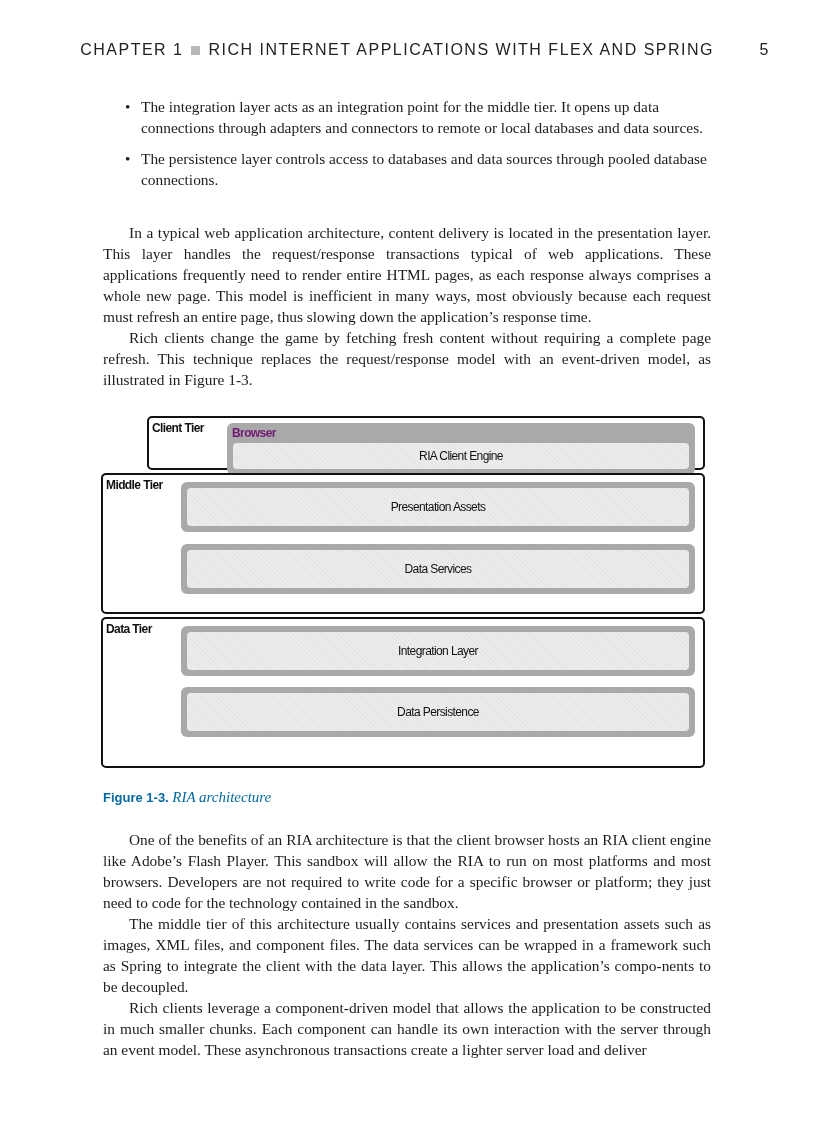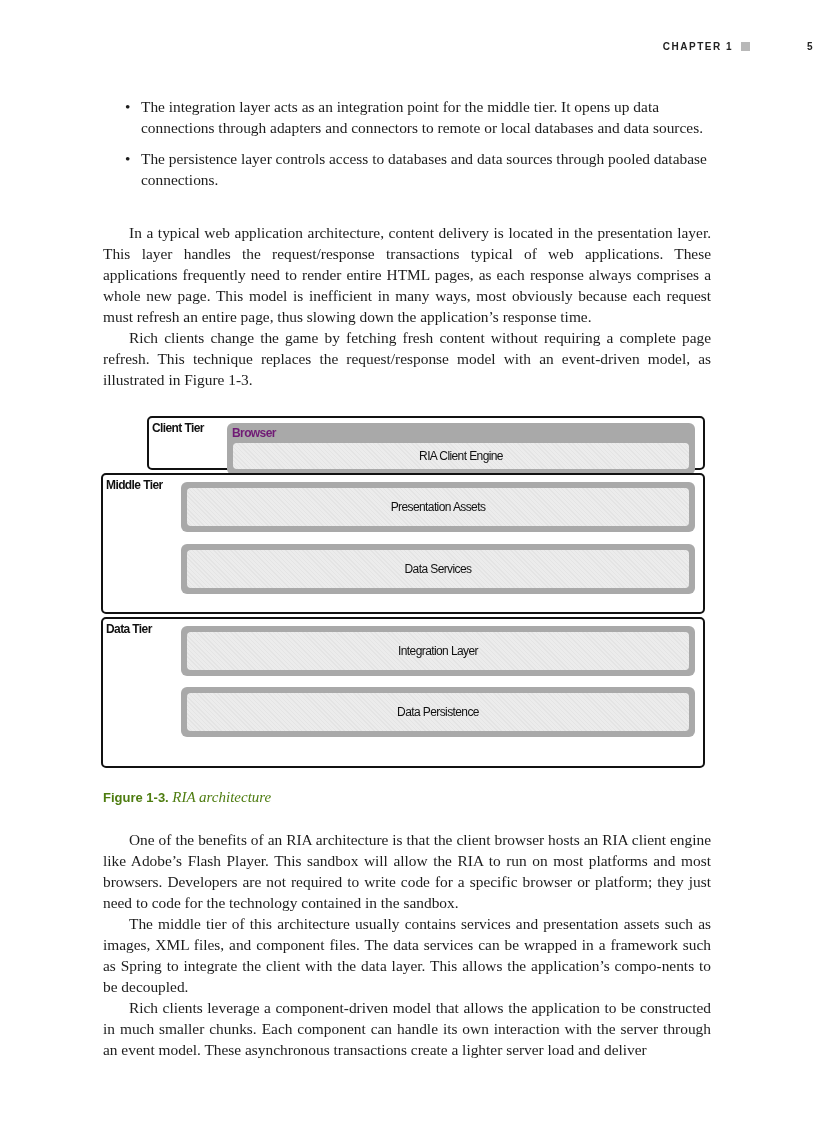--- a/index.html
+++ b/index.html
@@ -1,47 +1,48 @@
 <!DOCTYPE html>
 <html><head>
 <meta charset="utf-8">
 <style>
   html, body { margin: 0; padding: 0; background: #ffffff; }
   body { width: 816px; height: 1123px; position: relative; overflow: hidden; color: #1a1a1a; }
-  .header { position: absolute; top: 41px; left: 0; width: 770px; height: 16px; font-family: "Liberation Sans", sans-serif; font-weight: bold; font-size: 10px; letter-spacing: 1.5px; color: #222; margin-left: 44px; }
+  .header { position: absolute; top: 41px; left: 0; width: 770px; height: 16px; font-family: "Liberation Sans", sans-serif; font-weight: normal; font-size: 16px; letter-spacing: 1.5px; color: #222; }
   .header .running { position: absolute; right: 56px; top: 0; display: flex; align-items: center; white-space: nowrap; }
   .header .sq { display: inline-block; width: 9px; height: 9px; background: #b8b8b8; margin: 0 8px; }
   .header .pageno { position: absolute; right: 0; top: 0; }
   .text { position: absolute; left: 103px; width: 608px; font-family: "Liberation Serif", "DejaVu Serif", serif; font-size: 15.4px; line-height: 21px; color: #1c1c1c; }
   .bullets { top: 96px; }
   .bullet { position: relative; padding-left: 38px; margin-bottom: 10px; }
   .bullet .dot { position: absolute; left: 22px; top: 0; }
   .para p { margin: 0; text-indent: 26px; text-align: justify; text-align-last: left; }
   .p1 { top: 222px; }
   .p2 { top: 829px; }
   
   .diagram { position: absolute; left: 101px; top: 416px; width: 604px; }
   .tier { position: relative; border: 2px solid #111; border-radius: 5px; background: #fff; box-sizing: border-box; margin-bottom: 3px; }
   .tier-label { position: absolute; left: 3px; top: 3px; font-family: "Liberation Sans", sans-serif; font-weight: bold; font-size: 12px; letter-spacing: -0.6px; color: #111; }
   .outer-box { position: absolute; left: 78px; right: 8px; background: #a9a9a9; border-radius: 6px; }
   .inner-box { position: absolute; left: 6px; right: 6px; top: 6px; bottom: 6px; background: repeating-linear-gradient(45deg, #e4e4e4 0 1px, #ececec 1px 3px); border-radius: 4px; display: flex; align-items: center; justify-content: center; font-family: "Liberation Sans", sans-serif; font-weight: normal; font-size: 12px; letter-spacing: -0.6px; color: #111; }
   .browser-box { background: #a9a9a9; }
   .browser-label { position: absolute; left: 5px; top: 3px; font-family: "Liberation Sans", sans-serif; font-weight: bold; font-size: 12px; letter-spacing: -0.6px; color: #701a75; }
   .browser-box .inner-box { top: 20px; }
-  .caption { position: absolute; left: 103px; top: 789px; font-size: 14px; color: #4d7c0f; }
+  .caption { position: absolute; left: 103px; top: 789px; font-size: 14px; color: #0369a1; }
   .caption .fig-num { font-family: "Liberation Sans", sans-serif; font-weight: bold; font-size: 13px; }
   .caption .fig-title { font-family: "Liberation Serif", serif; font-style: italic; font-size: 15px; }
 </style>
 </head>
 <body>
 
 <div class="header">
   <div class="running">
     <span>CHAPTER 1</span>
     <span class="sq"></span>
+    <span>RICH INTERNET APPLICATIONS WITH FLEX AND SPRING</span>
   </div>
   <span class="pageno">5</span>
 </div>
 
 <div class="text bullets">
   <div class="bullet">
     <span class="dot">•</span>
     <span>The integration layer acts as an integration point for the middle tier. It opens up data connections through adapters and connectors to remote or local databases and data sources.</span>
   </div>
   <div class="bullet">

